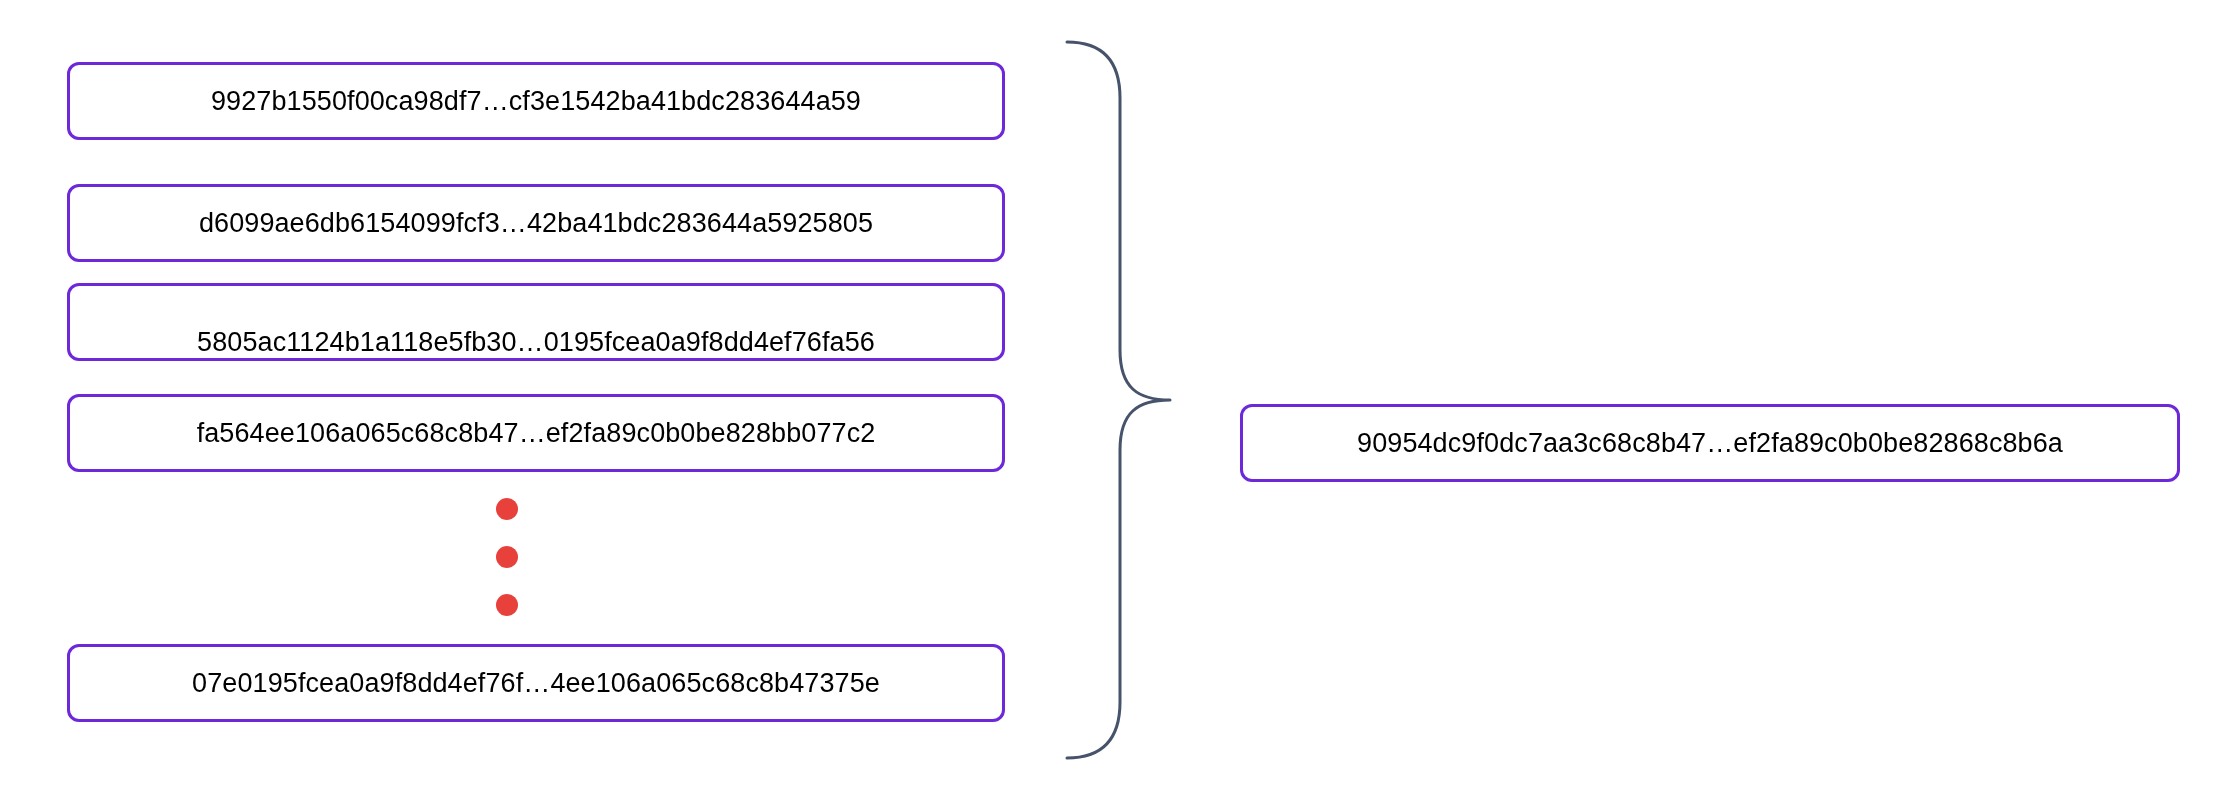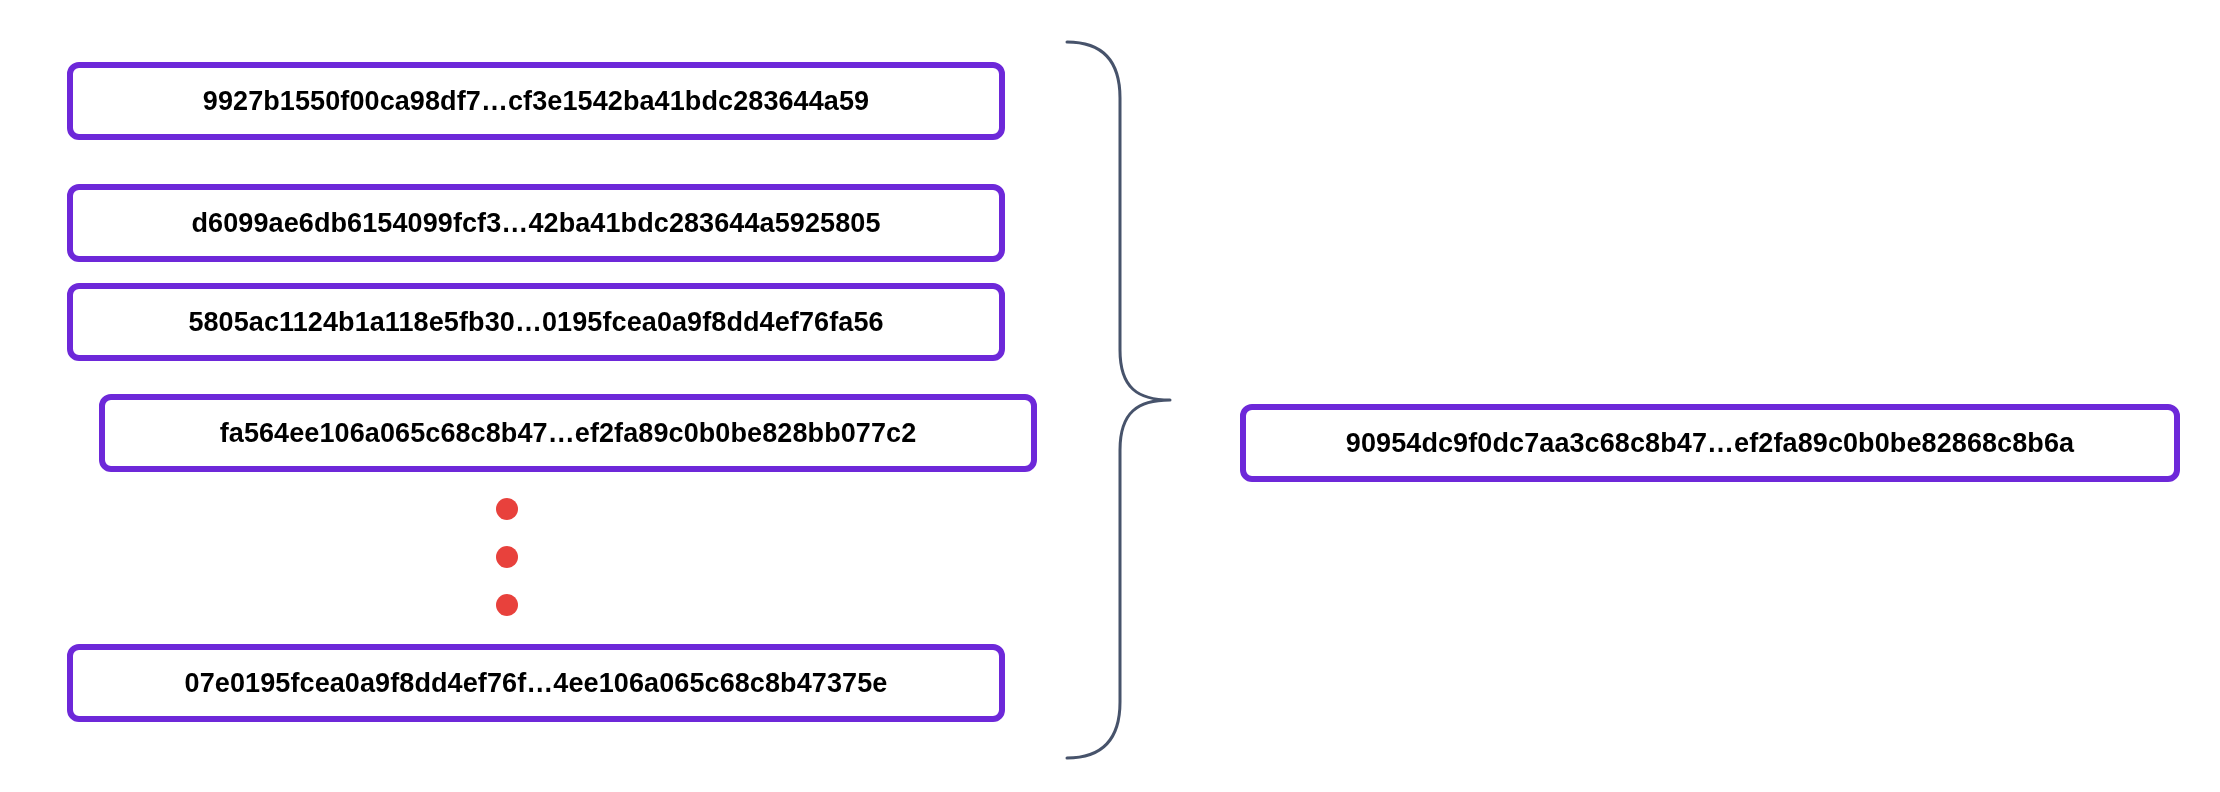--- a/index.html
+++ b/index.html
@@ -16,44 +16,44 @@
     width: 2220px;
     height: 792px;
     background: #ffffff;
     overflow: hidden;
   }
 
   
   .hash-box {
     position: absolute;
     box-sizing: border-box;
-    border: 6px solid #6d28d9;
+    border: 3px solid #6d28d9;
     border-radius: 12px;
     background: #ffffff;
     display: flex;
     align-items: center;
     justify-content: center;
     color: #000000;
     font-size: 27px;
-    font-weight: 700;
+    font-weight: 400;
     letter-spacing: 0.1px;
     white-space: nowrap;
     font-family: "Liberation Sans", sans-serif;
   }
 
   .input-box {
     left: 67px;
     width: 938px;
     height: 78px;
   }
 
   .input-box.r0 { top: 62px; }
   .input-box.r1 { top: 172px; margin-top: 12px; }
-  .input-box.r2 { top: 283px; }
-  .input-box.r3 { top: 394px; margin-left: 32px; }
+  .input-box.r2 { top: 283px; align-items: flex-end; }
+  .input-box.r3 { top: 394px; }
   .input-box.r4 { top: 644px; }
 
   .output-box {
     left: 1240px;
     top: 360px;
     width: 940px;
     height: 78px;
     margin-top: 44px;
   }
 

